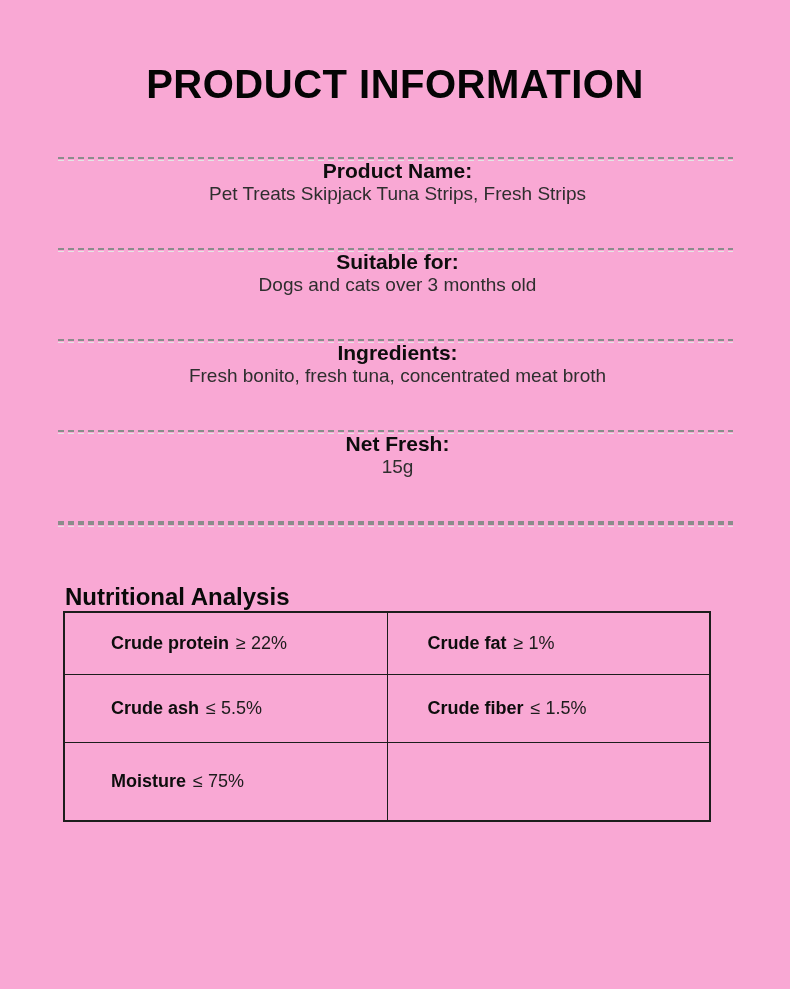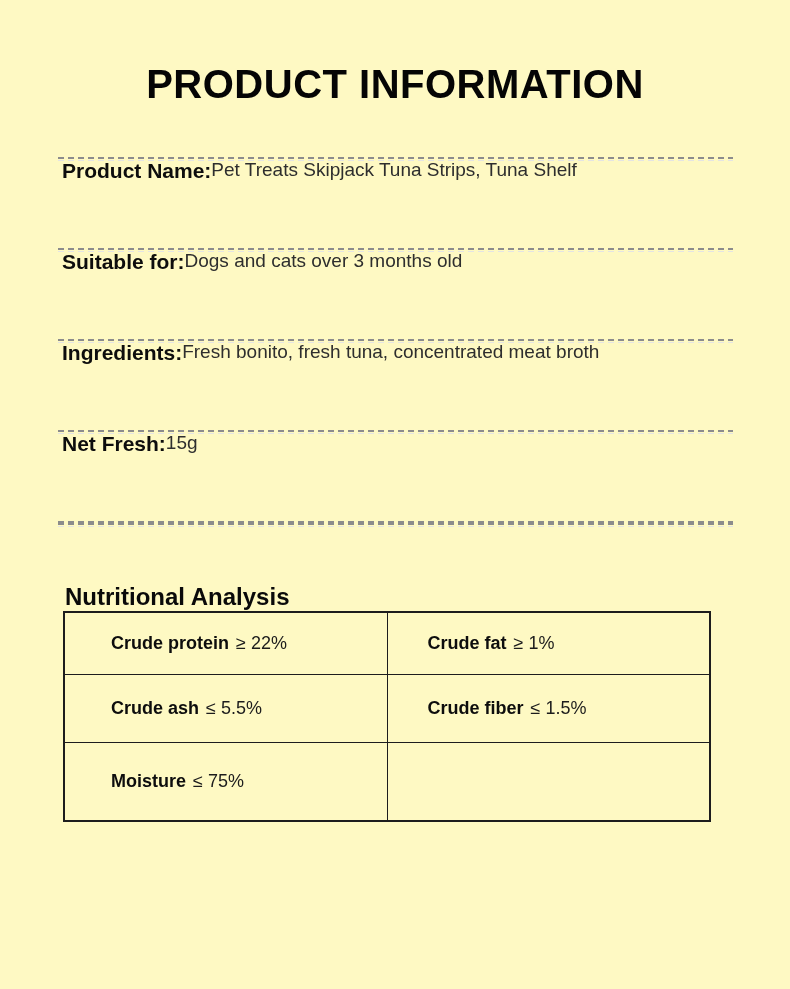--- a/index.html
+++ b/index.html
@@ -4,21 +4,21 @@
 <style>
   * { margin: 0; padding: 0; box-sizing: border-box; }
   html, body { background: #ffffff; }
   body {
     width: 790px;
     height: 989px;
     font-family: "Liberation Sans", "DejaVu Sans", sans-serif;
     color: #111;
     overflow: hidden;
   }
-  .page { width: 790px; height: 989px; background: #fef9c3; }
+  .page { width: 790px; height: 989px; background: #f9a8d4; }
 
   
   .title-block { height: 157px; }
   .page-title {
     padding-top: 62px;
     text-align: center;
     font-size: 40px;
     font-weight: 700;
     letter-spacing: 0.5px;
     color: #050505;
@@ -34,22 +34,23 @@
   }
   .divider::after {
     content: "";
     position: absolute;
     left: 0; right: 0; top: 3px; height: 1px;
     background: repeating-linear-gradient(to right, #e4e4e4 0 6px, transparent 6px 10px);
   }
   .section {
     height: 89px;
     display: flex;
-    align-items: flex-start;
+    align-items: center;
     padding-left: 4px;
+    flex-direction: column;
   }
   .info-label {
     font-size: 21px;
     font-weight: 700;
     color: #0d0d0d;
     white-space: pre;
   }
   .info-value {
     font-size: 19px;
     font-weight: 400;
@@ -91,21 +92,21 @@
 
   <div class="title-block">
     <div class="page-title">PRODUCT INFORMATION</div>
   </div>
 
   <div class="info">
 
     <div class="divider"></div>
     <div class="section">
       <span class="info-label">Product Name:</span>
-        <span class="info-value">Pet Treats Skipjack Tuna Strips, Tuna Shelf</span>
+        <span class="info-value">Pet Treats Skipjack Tuna Strips, Fresh Strips</span>
     </div>
 
     <div class="divider"></div>
     <div class="section">
       <span class="info-label">Suitable for:</span>
         <span class="info-value">Dogs and cats over 3 months old</span>
     </div>
 
     <div class="divider"></div>
     <div class="section">

